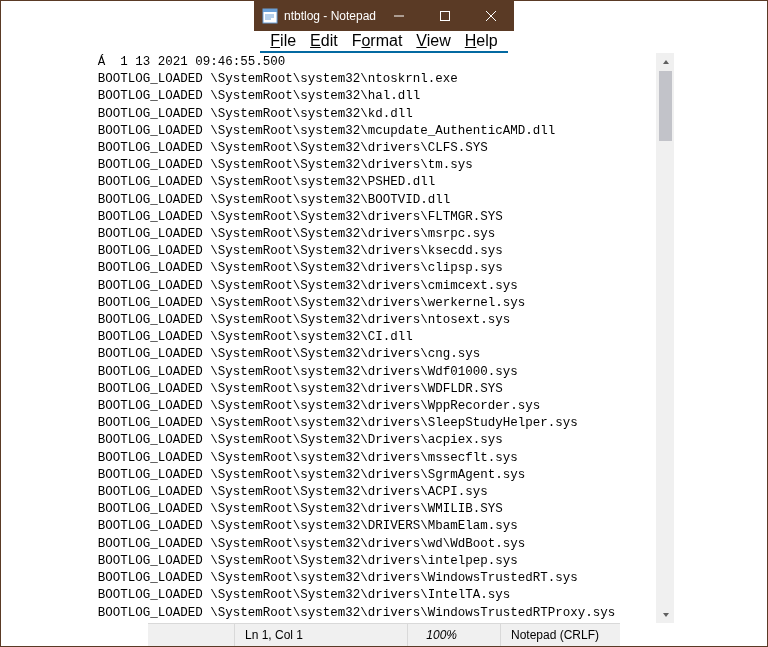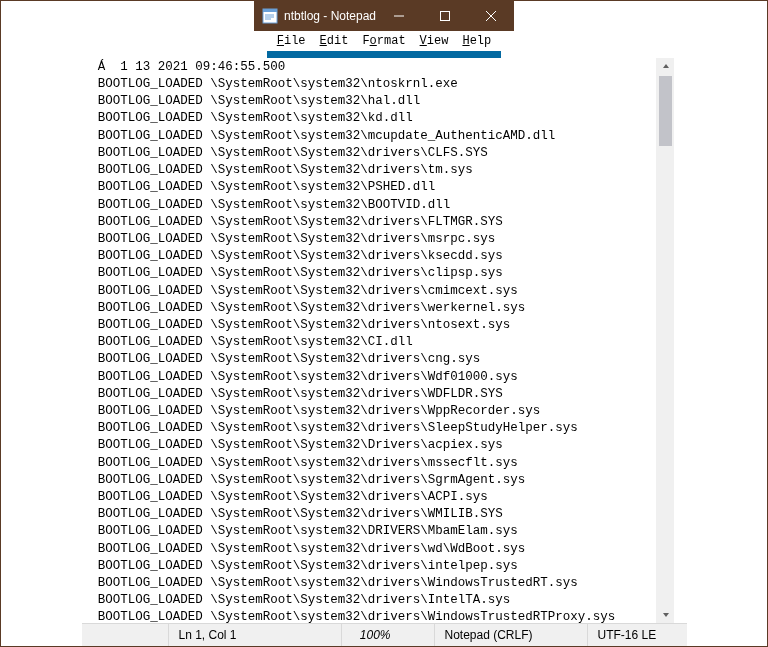--- a/index.html
+++ b/index.html
@@ -48,28 +48,27 @@
     align-items: center;
     justify-content: center;
     color: #fff;
   }
   .titlebar .win-btn svg { display: block; }
 
   
   .menubar {
     height: 20px;
     background: #fff;
-    border-bottom: 7px solid #0369a1;
+    border-bottom: 2px solid #0369a1;
     display: flex;
     align-items: center;
     padding: 0 4px;
     gap: 2px;
-    font-size: 12px;
+    font-size: 16px;
     color: #000;
-    font-family: Liberation Mono, monospace;
   }
   .menubar .menu-item {
     padding: 1px 6px;
   }
   .menubar .menu-item .ul { text-decoration: underline; }
 
   
   .content-wrap {
     flex: 1 1 auto;
     display: flex;
@@ -198,16 +197,15 @@
           </svg>
       </div>
     </div>
   </div>
 
   <div class="statusbar">
     <div class="cell first"></div>
     <div class="cell pos">Ln 1, Col 1</div>
     <div class="cell zoom">100%</div>
     <div class="cell eol">Notepad (CRLF)</div>
-    <div class="cell enc">UTF-16 LE</div>
   </div>
 
 </div>
 
 </body></html>

